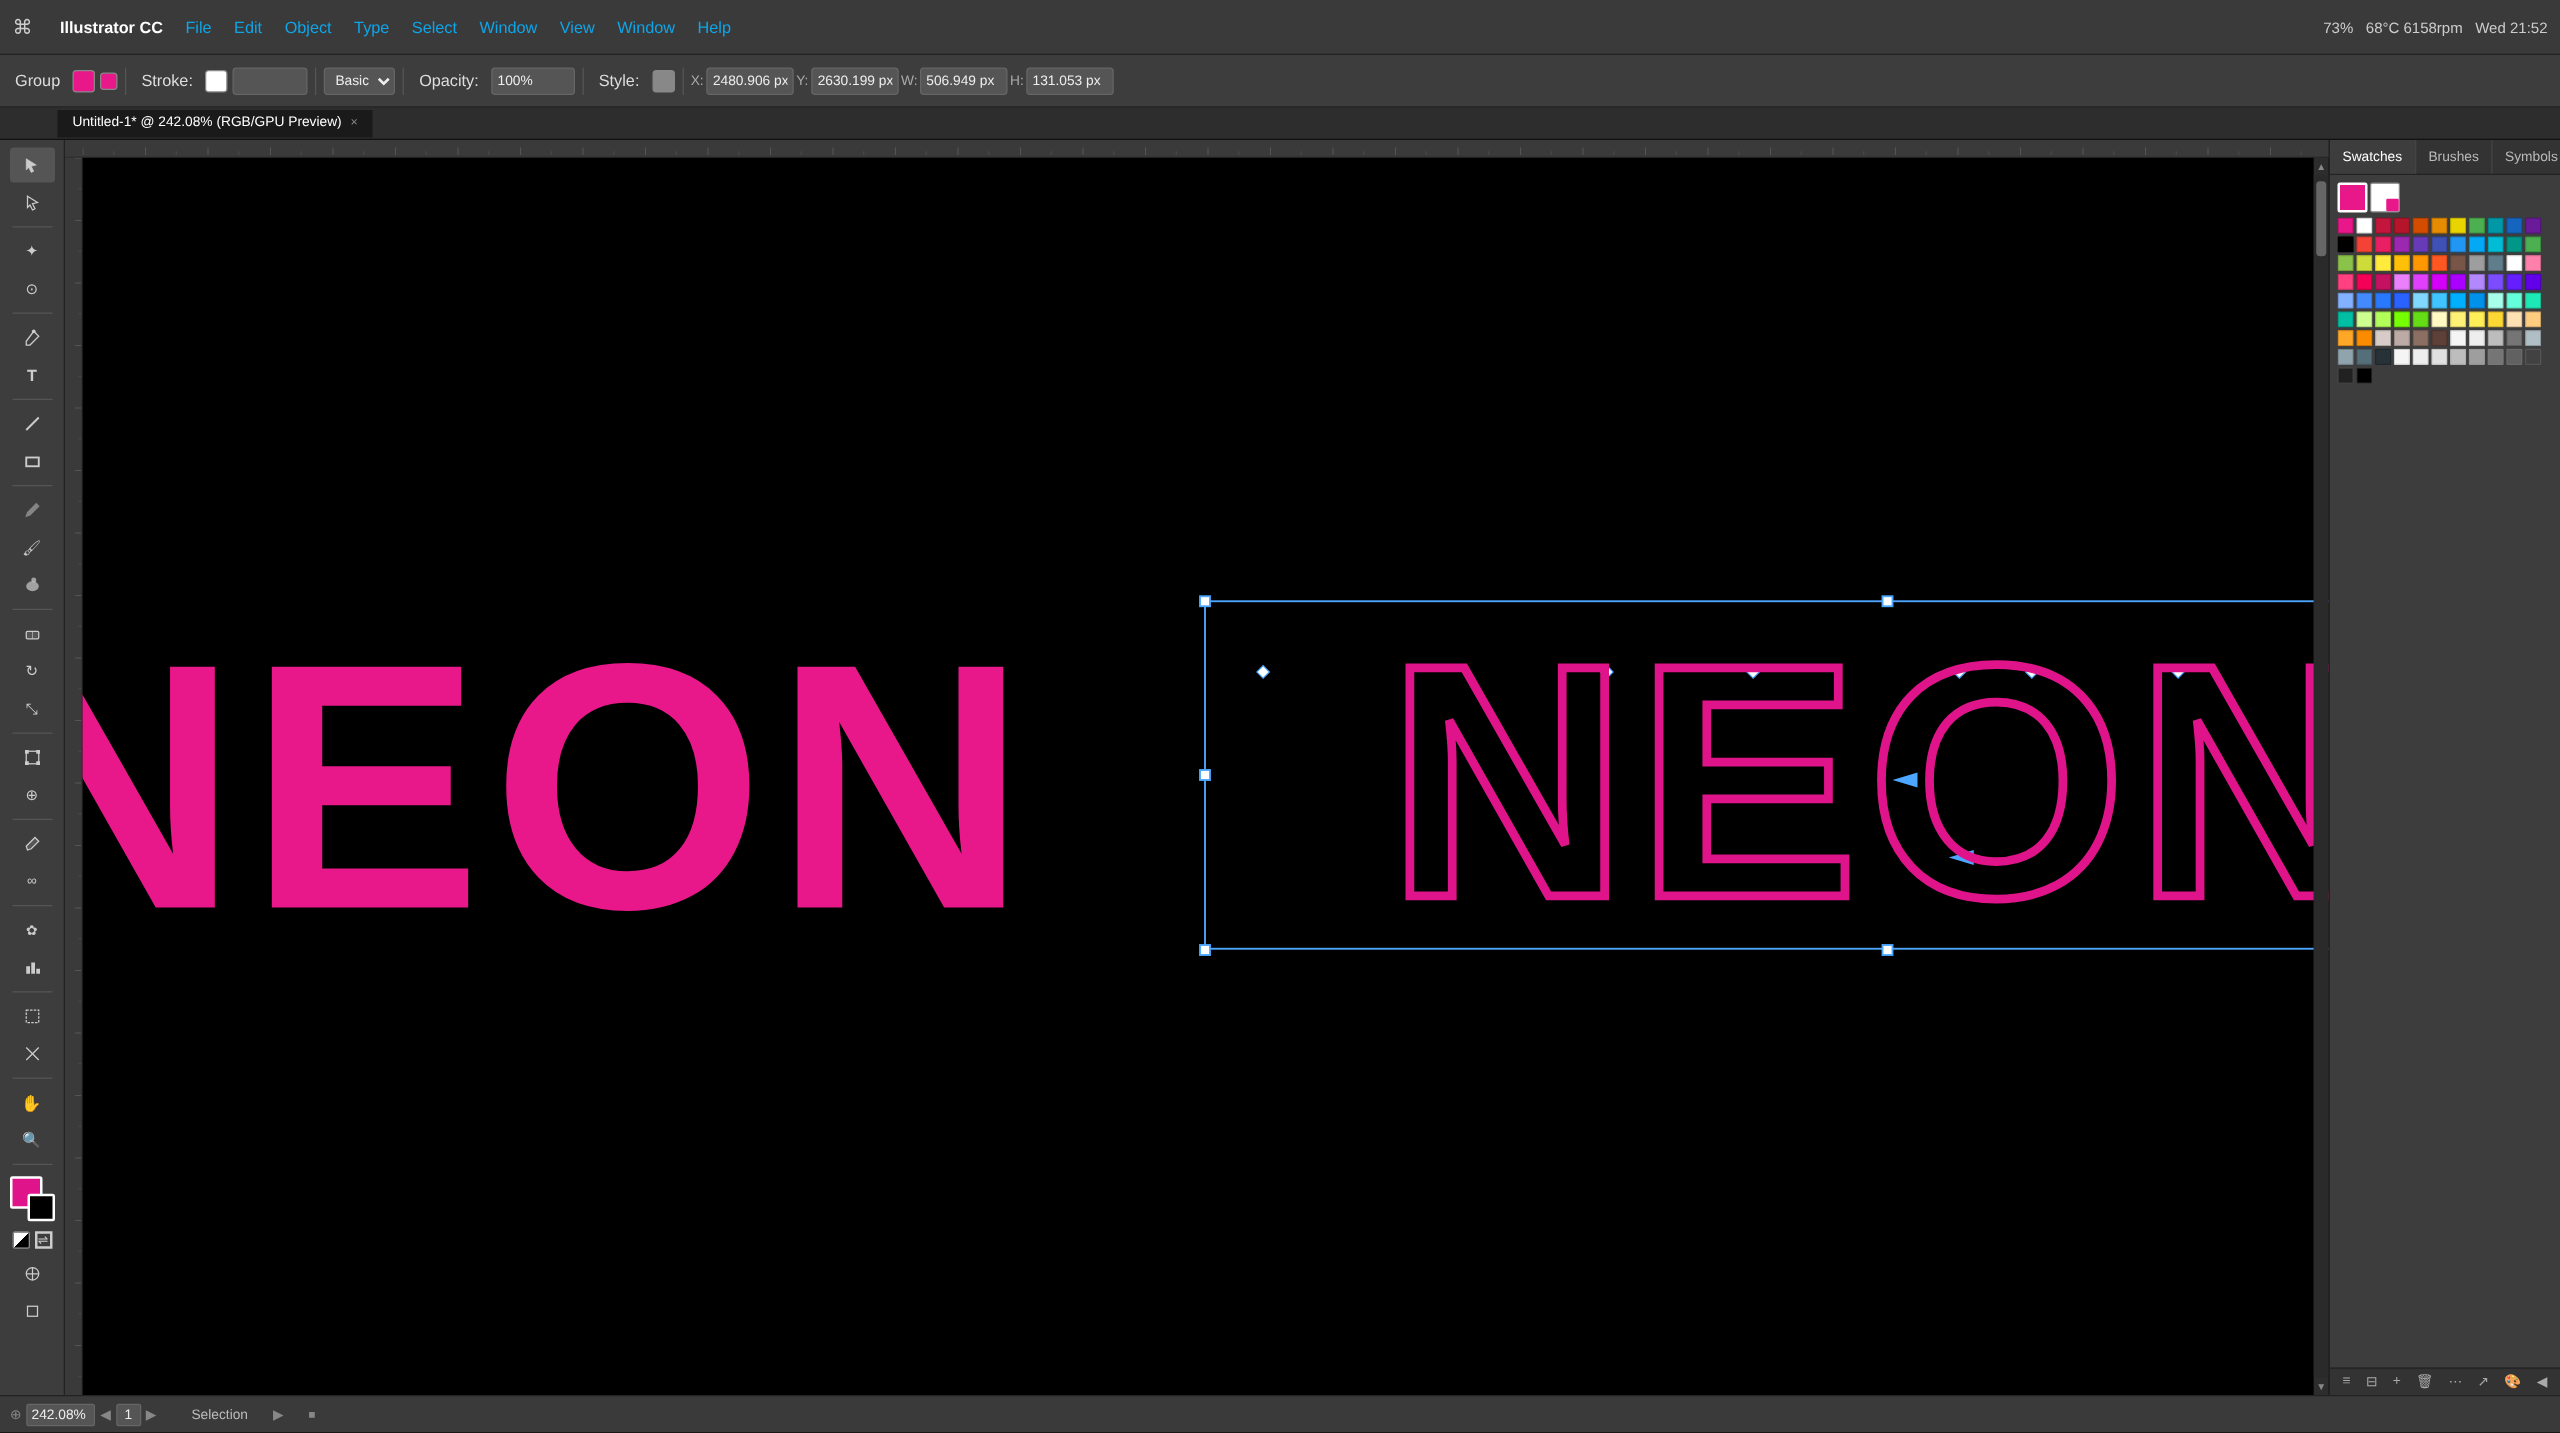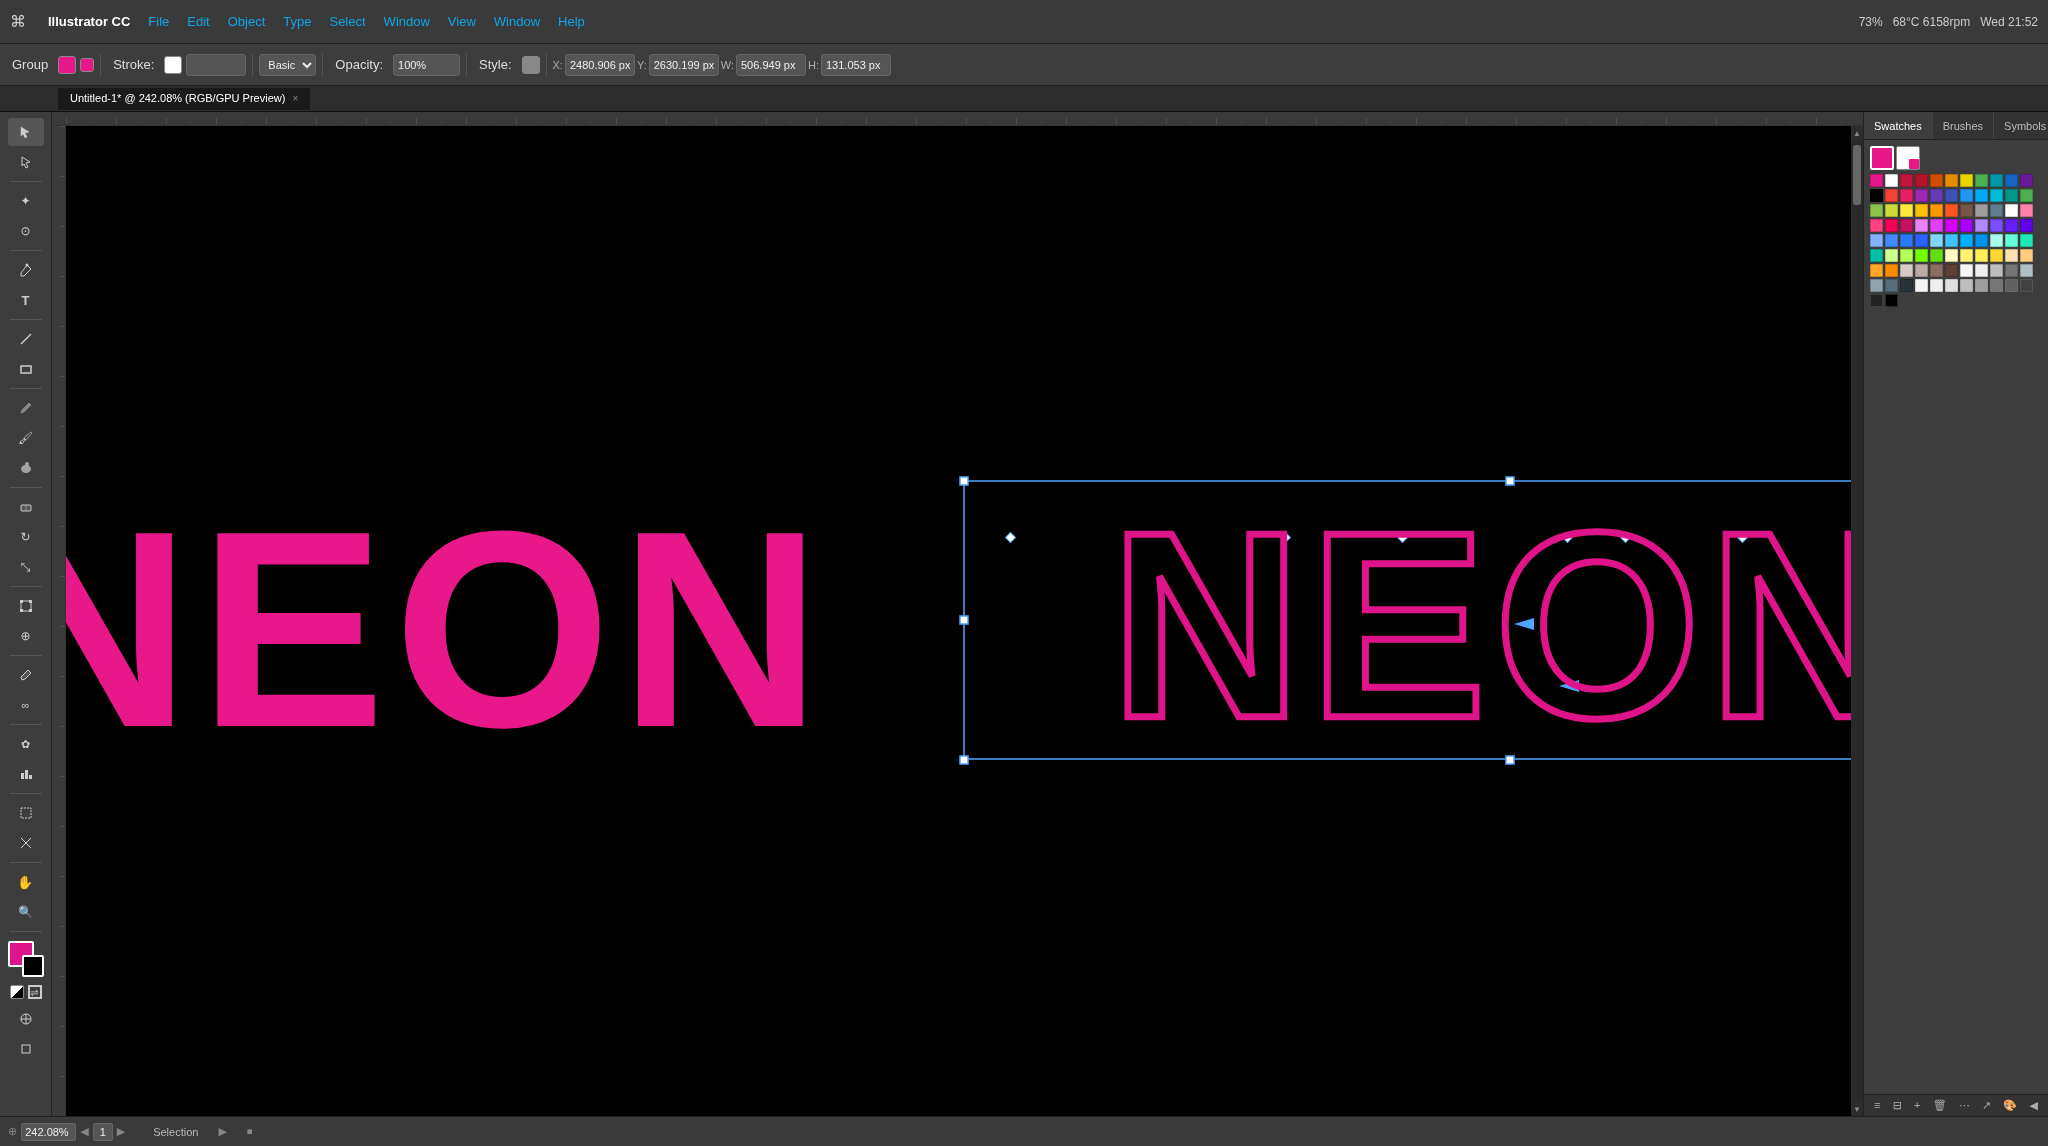--- a/index.html
+++ b/index.html
@@ -112,21 +112,21 @@
     }
 
     
     #tabbar {
       width: 100%;
       height: 26px;
       background: #2d2d2d;
       border-bottom: 1px solid #111;
       display: flex;
       align-items: center;
-      padding: 0 58px;
+      padding: 0 46px;
     }
     .tab-item {
       font-size: 11px;
       color: #bbb;
       padding: 4px 12px;
       cursor: pointer;
       border-bottom: 2px solid transparent;
     }
     .tab-item.active {
       color: #fff;

